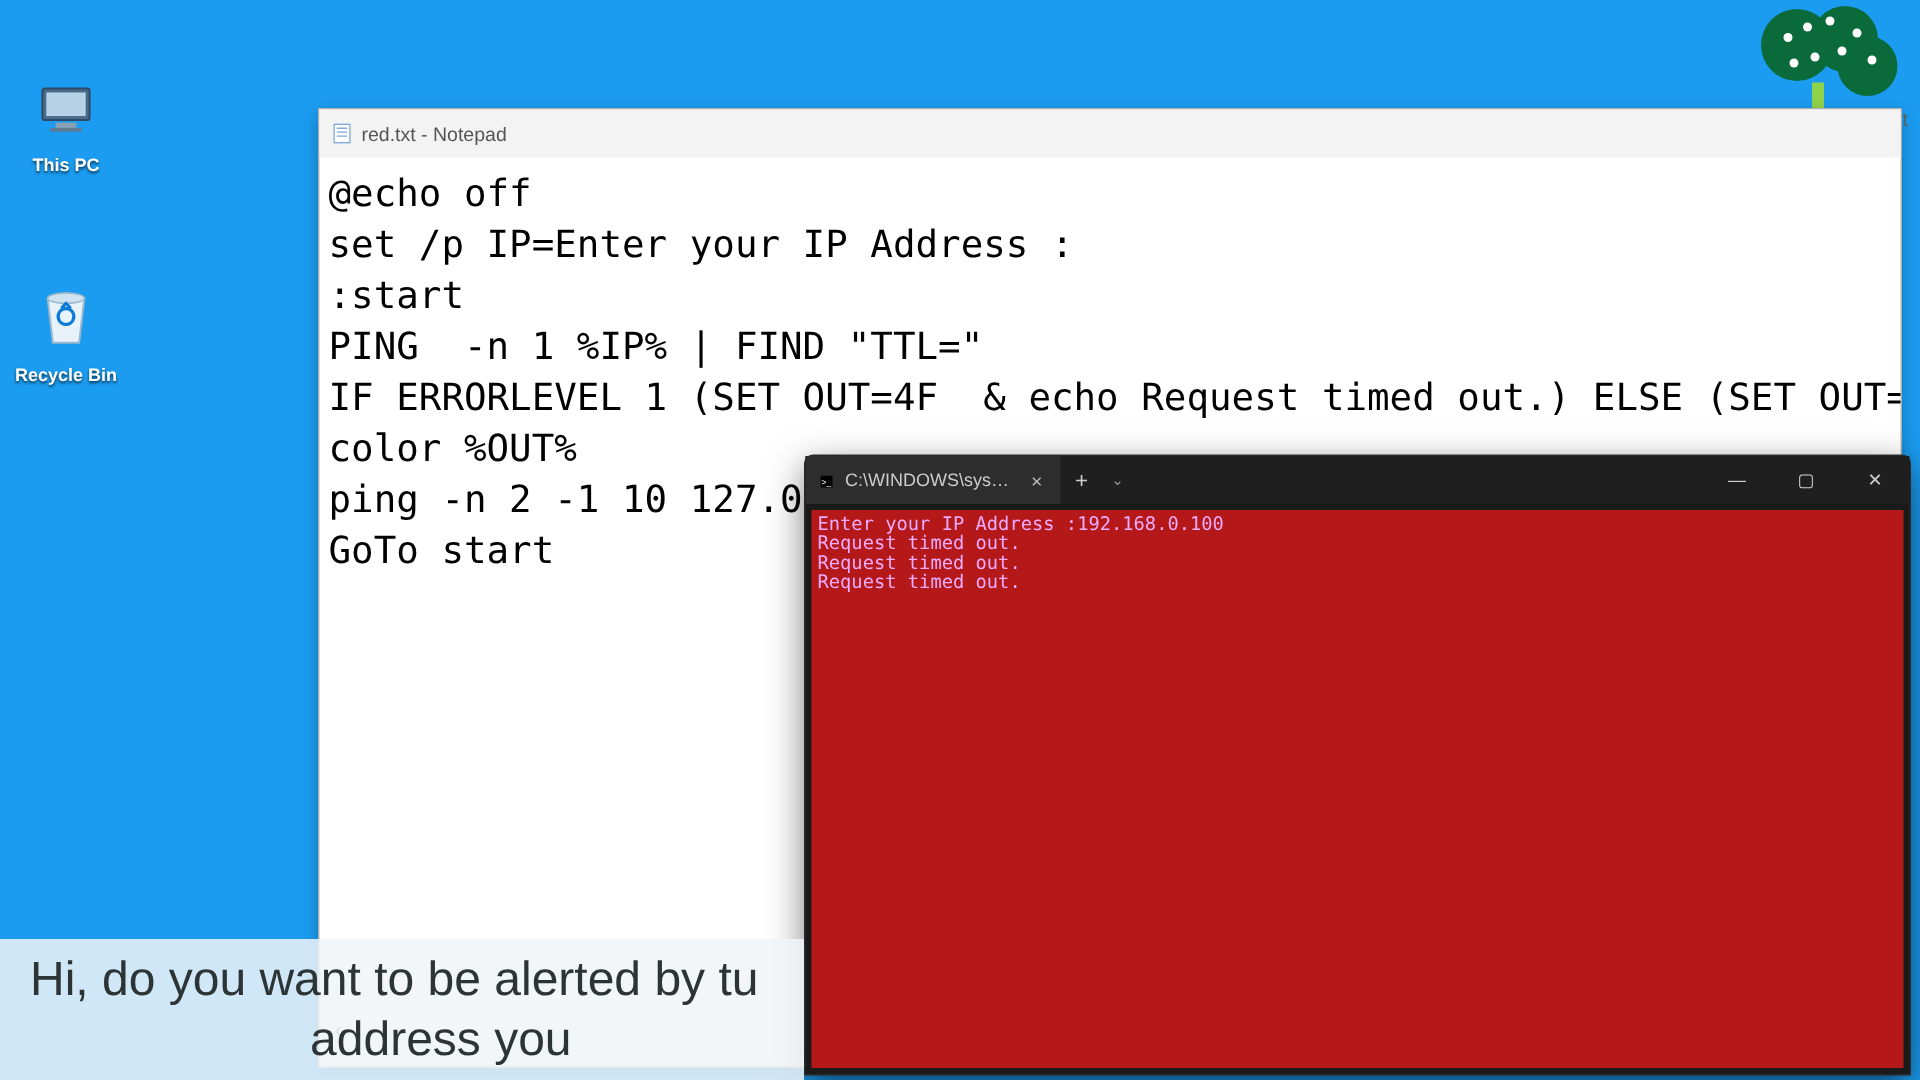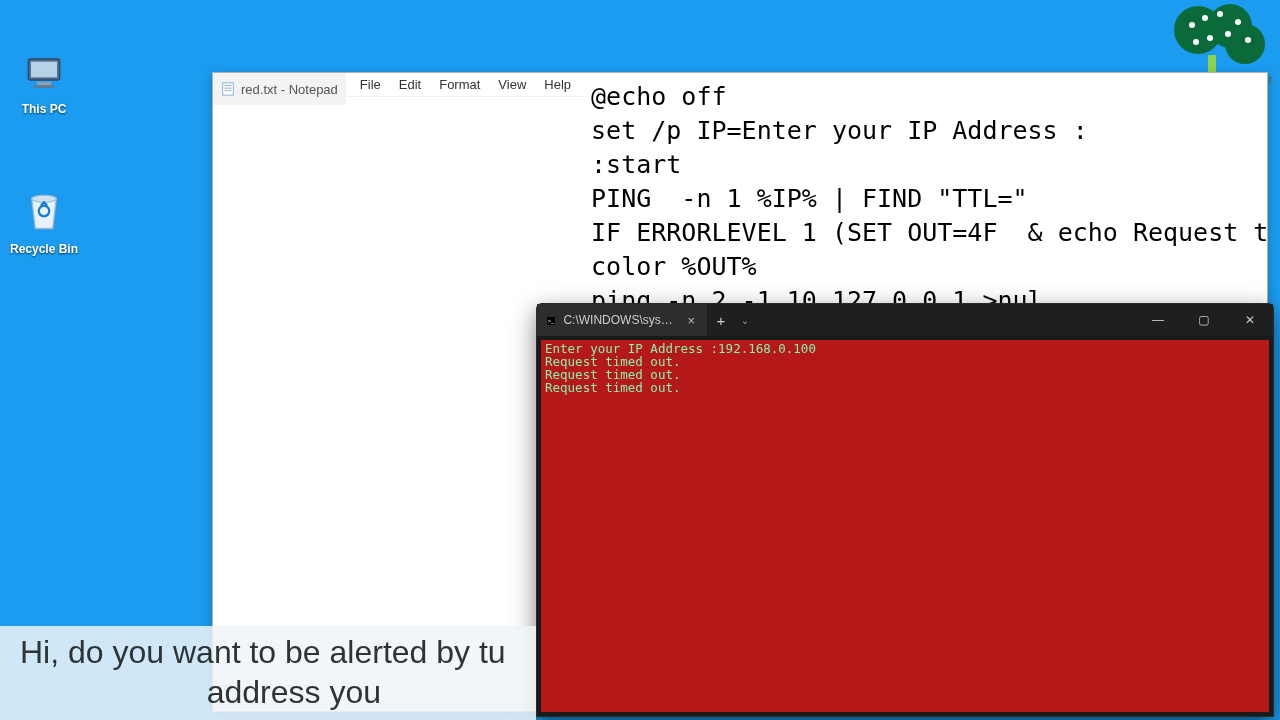--- a/index.html
+++ b/index.html
@@ -20,21 +20,21 @@
   
   .notepad-window {
     position: absolute;
     left: 212px;
     top: 72px;
     width: 1056px;
     height: 640px;
     background: #fff;
     border: 1px solid #b0b0b0;
     box-shadow: 0 3px 10px rgba(0,0,0,0.25);
-    display: flex; flex-direction: row;
+    display: flex; flex-direction: column;
   }
   .notepad-titlebar {
     height: 32px;
     background: #f3f3f3;
     display: flex;
     align-items: center;
     padding: 0 8px;
     color: #555;
     font-size: 13px;
     gap: 6px;
@@ -105,21 +105,21 @@
   .term-tab .close-x { color:#bbb; padding:0 4px; font-size:13px; }
   .term-newtab { width: 28px; display:flex; align-items:center; justify-content:center; color:#ccc; font-size:15px; }
   .term-caret { width: 20px; display:flex; align-items:center; justify-content:center; color:#999; font-size:10px; }
   .term-spacer { flex:1; }
   .term-sys-btn { width:46px; display:flex; align-items:center; justify-content:center; color:#ccc; font-size:12px; }
 
   .term-body {
     flex: 1;
     margin: 4px;
     background: #b51818;
-    color: #86efac;
+    color: #f0abfc;
     font-family: Consolas, "Lucida Console", monospace;
     font-size: 12.5px;
     line-height: 13px;
     padding: 2px 4px;
     white-space: pre;
     overflow: hidden;
   }
 
   
   .caption {
@@ -188,27 +188,20 @@
   <div class="notepad-titlebar">
     <span class="np-icon">
       <svg viewBox="0 0 16 16">
           <rect x="2" y="1" width="12" height="14" fill="#fff" stroke="#7fa8d8"></rect>
           <line x1="4" y1="4" x2="12" y2="4" stroke="#7fa8d8"></line>
           <line x1="4" y1="7" x2="12" y2="7" stroke="#7fa8d8"></line>
           <line x1="4" y1="10" x2="12" y2="10" stroke="#7fa8d8"></line>
         </svg>
     </span>
     <span class="title">red.txt - Notepad</span>
-  </div>
-  <div class="notepad-menubar">
-    <span class="menu-item">File</span>
-    <span class="menu-item">Edit</span>
-    <span class="menu-item">Format</span>
-    <span class="menu-item">View</span>
-    <span class="menu-item">Help</span>
   </div>
   <div class="notepad-content">@echo off
 set /p IP=Enter your IP Address :
 :start
 PING  -n 1 %IP% | FIND "TTL="
 IF ERRORLEVEL 1 (SET OUT=4F  &amp; echo Request timed out.) ELSE (SET OUT=0F)
 color %OUT%
 ping -n 2 -1 10 127.0.0.1 &gt;nul
 GoTo start</div>
   <span class="scroll-left-hint">‹</span>

